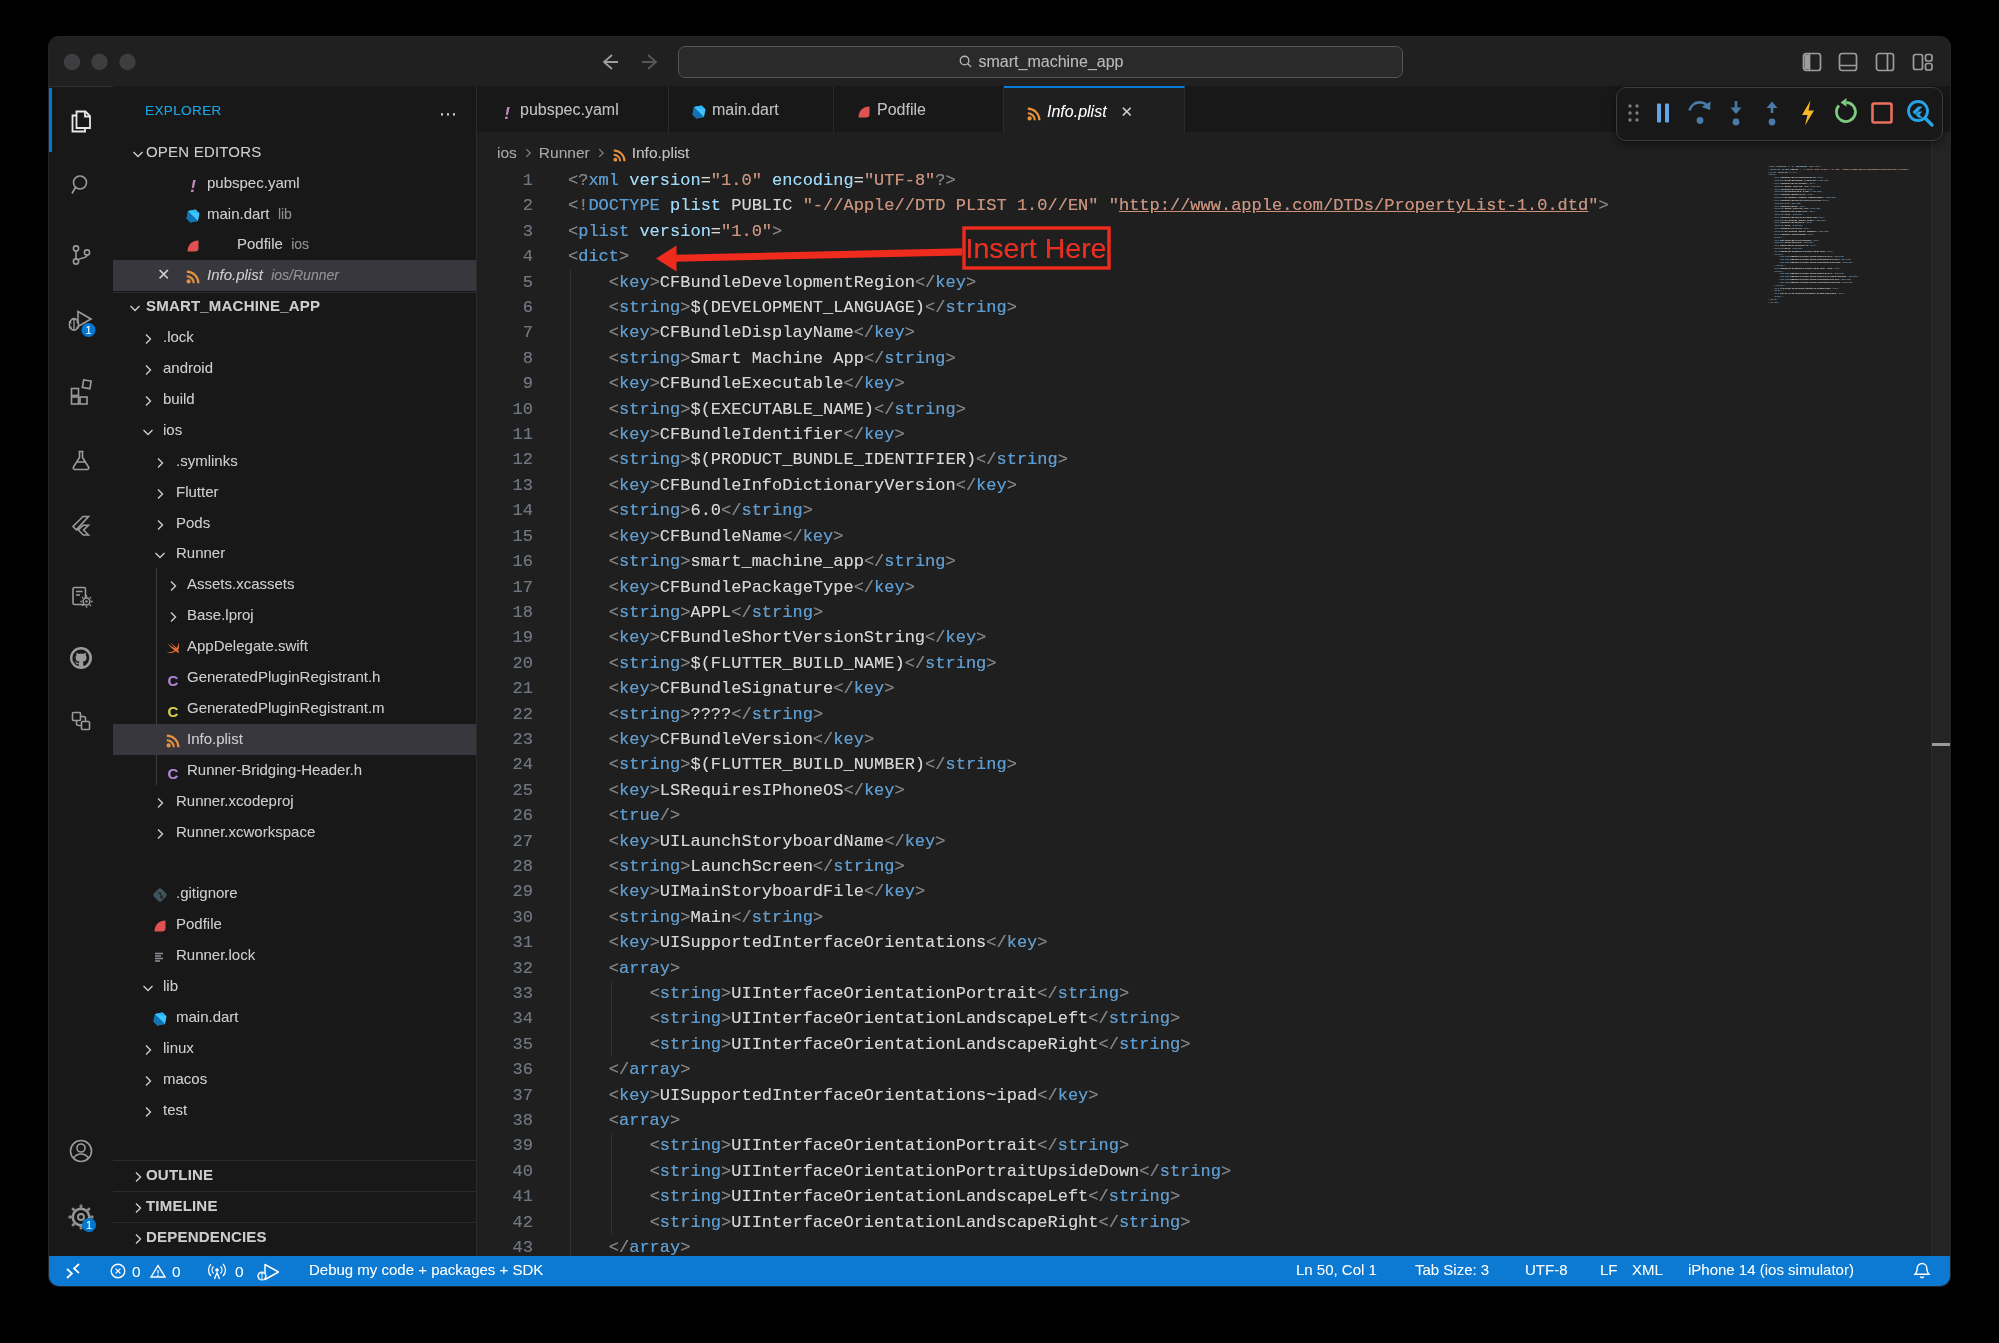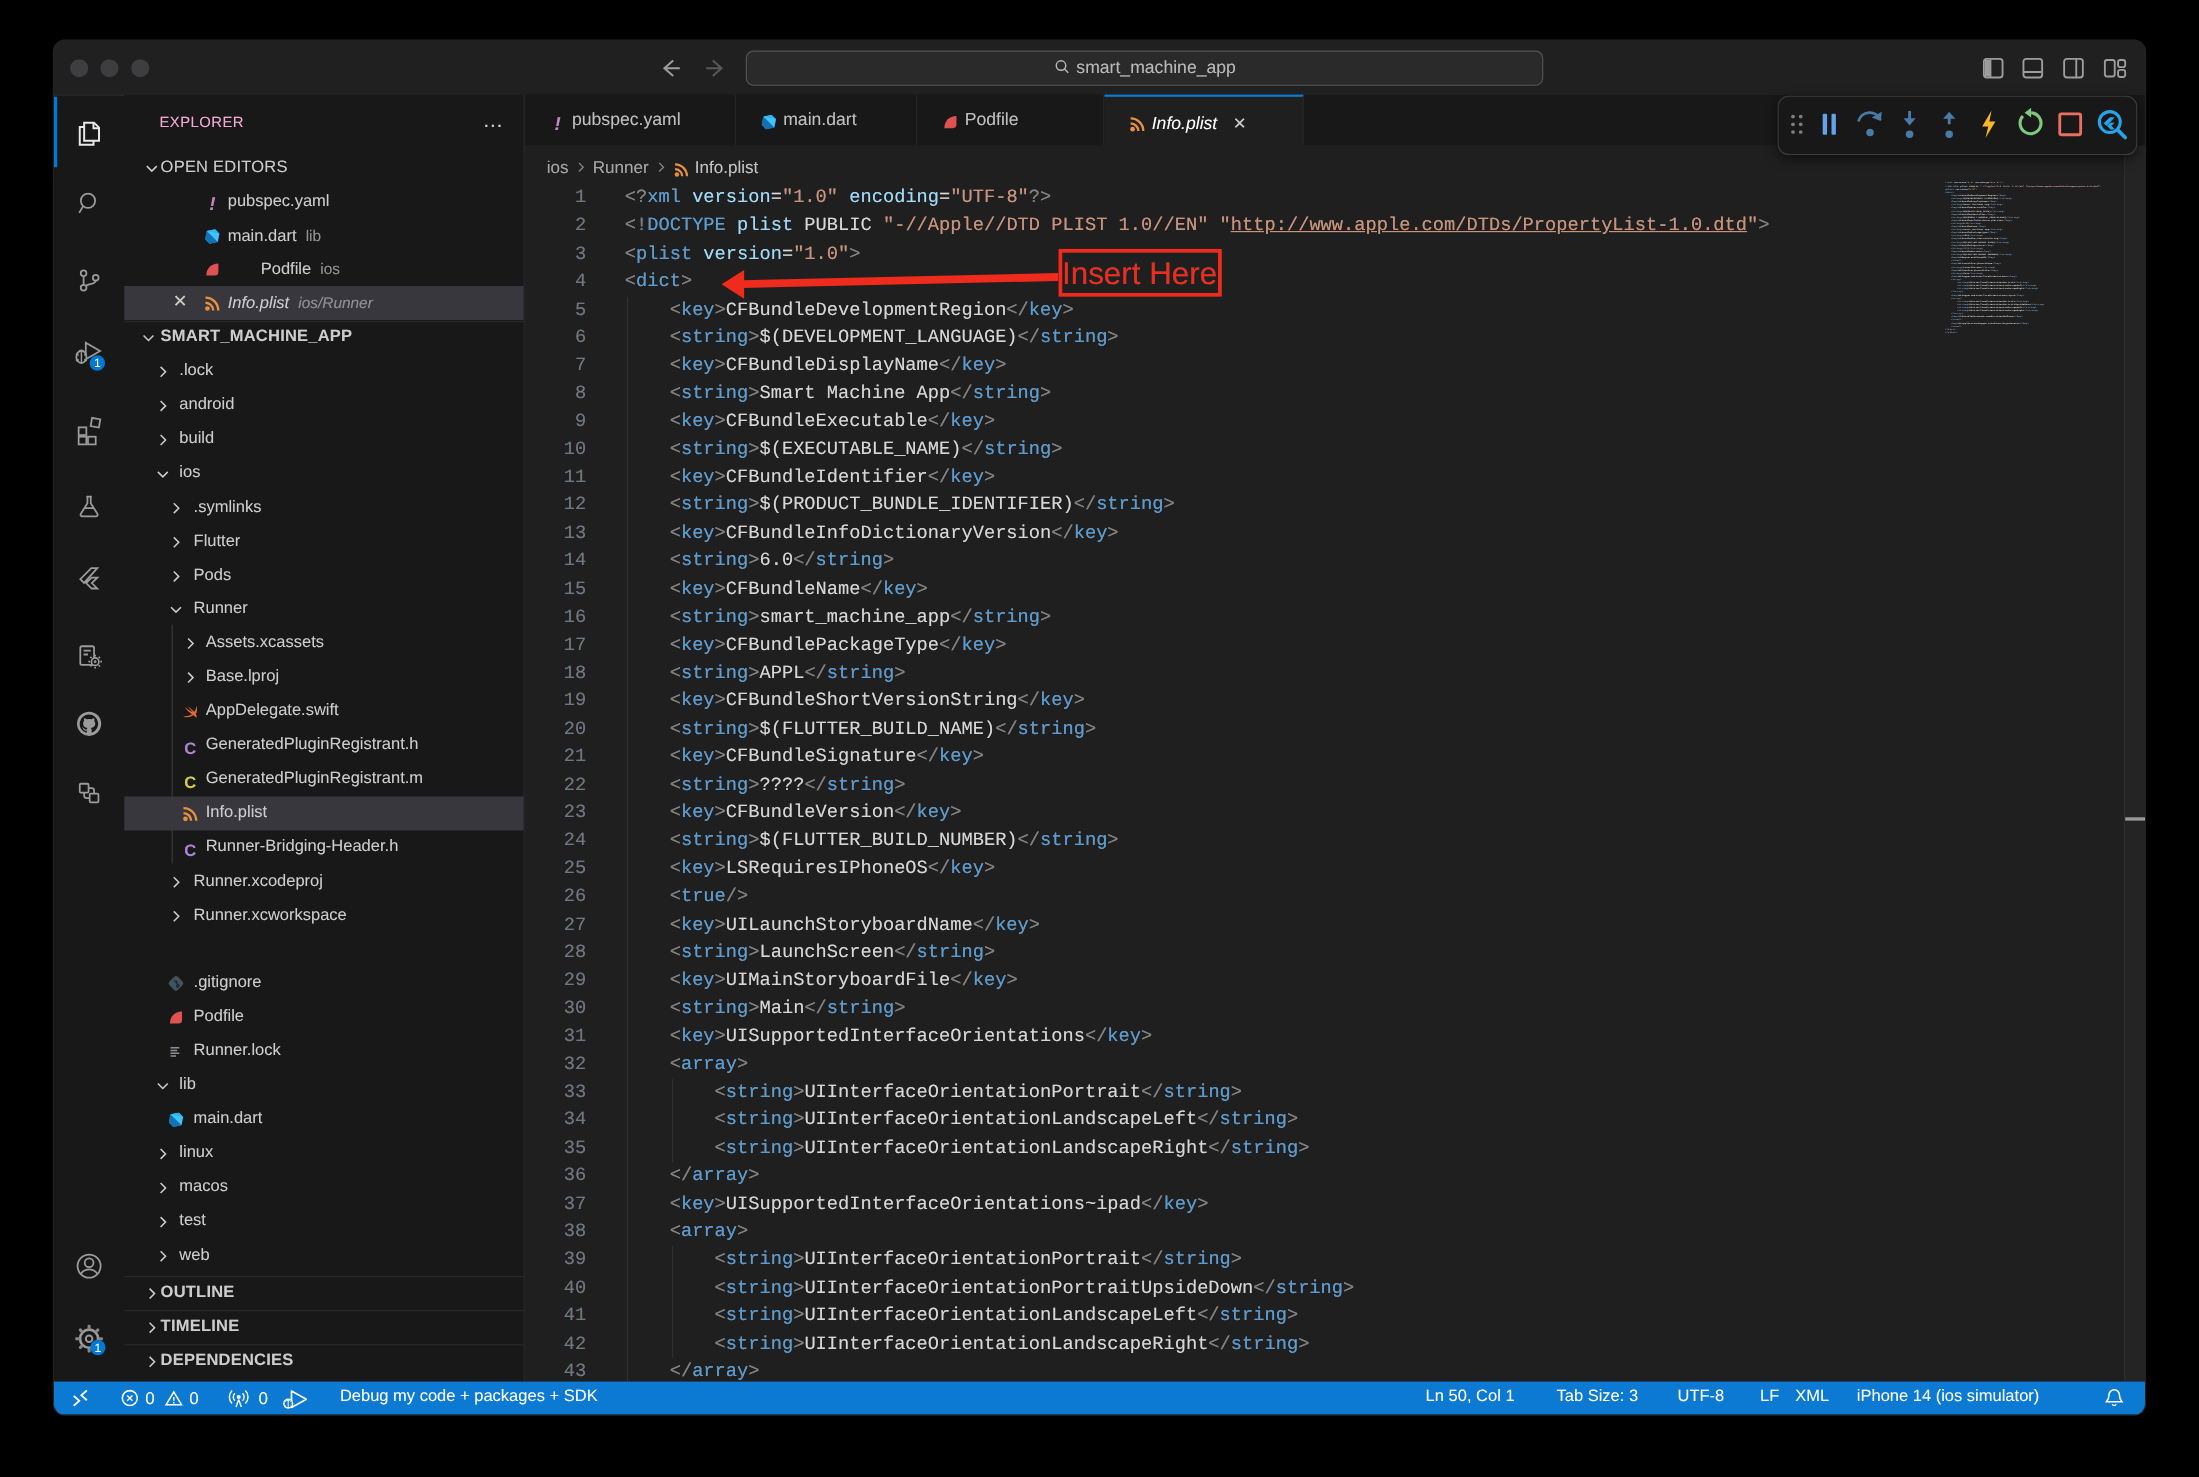--- a/index.html
+++ b/index.html
@@ -66,21 +66,21 @@
     <div style="position:absolute;left:955px;top:49px;width:181px;height:46px;border-right:1px solid #2b2b2b;box-sizing:border-box;background:#1f1f1f;border-top:2px solid #0a7bd6;color:#ffffff;font-size:16px">
       <span style="position:absolute;left:22px;top:17px"><svg width="16" height="16" viewBox="0 0 16 16" style="vertical-align:-3px">
           <circle cx="3.6" cy="12.4" r="2.1" fill="#e8923f"></circle>
           <path d="M1.8 7.2 A7 7 0 0 1 8.8 14.2" stroke="#e8923f" stroke-width="2.1" fill="none"></path>
           <path d="M1.8 2.6 A11.6 11.6 0 0 1 13.4 14.2" stroke="#e8923f" stroke-width="2.1" fill="none"></path>
         </svg></span>
       <span style="position:absolute;left:43px;top:15px;white-space:nowrap"><span style="font-style:italic">Info.plist</span><span style="margin-left:14px;color:#cccccc;font-size:15px">✕</span></span>
     </div>
     <div style="position:absolute;left:428px;top:95px;right:0;bottom:30px;background:#1f1f1f"></div>
     <div style="position:absolute;left:64px;top:49px;width:364px;bottom:30px;background:#181818;border-right:1px solid #2b2b2b;box-sizing:border-box;color:#cccccc;font-size:15px">
-      <div style="position:absolute;left:32px;top:10px;height:30px;line-height:30px;font-size:13.5px;color:#f9a8d4;letter-spacing:0.4px">EXPLORER</div>
+      <div style="position:absolute;left:32px;top:10px;height:30px;line-height:30px;font-size:13.5px;color:#0ea5e9;letter-spacing:0.4px">EXPLORER</div>
       <div style="position:absolute;left:326px;top:17px;color:#cccccc;font-size:18px;letter-spacing:1px">⋯</div>
       <div class="srow" style="top:50.7px;font-weight:400;">
         <span style="position:absolute;left:17px;top:2.0px"><svg width="16" height="16" viewBox="0 0 16 16" style="vertical-align:-3px">
             <path d="M3.5 6 L8 10.5 L12.5 6" stroke="#cccccc" stroke-width="1.4" fill="none"></path>
           </svg></span>
         <span style="position:absolute;left:33px;letter-spacing:0.2px">OPEN EDITORS</span>
       </div>
       <div class="srow" style="top:81.6px;">
         <span style="position:absolute;left:72px;top:2.0px"><span style="display:inline-block;width:16px;color:#c586c0;font-weight:700;font-style:italic;font-size:17px;text-align:center;vertical-align:-2px">!</span></span>
         <span style="position:absolute;left:94px;white-space:nowrap;">pubspec.yaml</span>
@@ -255,26 +255,20 @@
         <span style="position:absolute;left:27px;top:2.0px"><svg width="16" height="16" viewBox="0 0 16 16" style="vertical-align:-3px">
             <path d="M6 3.5 L10.5 8 L6 12.5" stroke="#cccccc" stroke-width="1.4" fill="none"></path>
           </svg></span>
         <span style="position:absolute;left:50px;white-space:nowrap">macos</span>
       </div>
       <div class="srow" style="top:1008.6px;">
         <span style="position:absolute;left:27px;top:2.0px"><svg width="16" height="16" viewBox="0 0 16 16" style="vertical-align:-3px">
             <path d="M6 3.5 L10.5 8 L6 12.5" stroke="#cccccc" stroke-width="1.4" fill="none"></path>
           </svg></span>
         <span style="position:absolute;left:50px;white-space:nowrap">test</span>
-      </div>
-      <div class="srow" style="top:1039.5px;">
-        <span style="position:absolute;left:27px;top:2.0px"><svg width="16" height="16" viewBox="0 0 16 16" style="vertical-align:-3px">
-            <path d="M6 3.5 L10.5 8 L6 12.5" stroke="#cccccc" stroke-width="1.4" fill="none"></path>
-          </svg></span>
-        <span style="position:absolute;left:50px;white-space:nowrap">web</span>
       </div>
       <div style="position:absolute;left:0;right:0;top:206.0px;height:1px;background:#2b2b2b"></div>
       <div style="position:absolute;left:0;right:0;top:1073.5px;height:1px;background:#2b2b2b"></div>
       <div class="srow" style="top:1073.5px;font-weight:700;">
         <span style="position:absolute;left:17px;top:2.0px"><svg width="16" height="16" viewBox="0 0 16 16" style="vertical-align:-3px">
             <path d="M6 3.5 L10.5 8 L6 12.5" stroke="#cccccc" stroke-width="1.4" fill="none"></path>
           </svg></span>
         <span style="position:absolute;left:33px;letter-spacing:0.2px">OUTLINE</span>
       </div>
       <div style="position:absolute;left:0;right:0;top:1104.5px;height:1px;background:#2b2b2b"></div>

